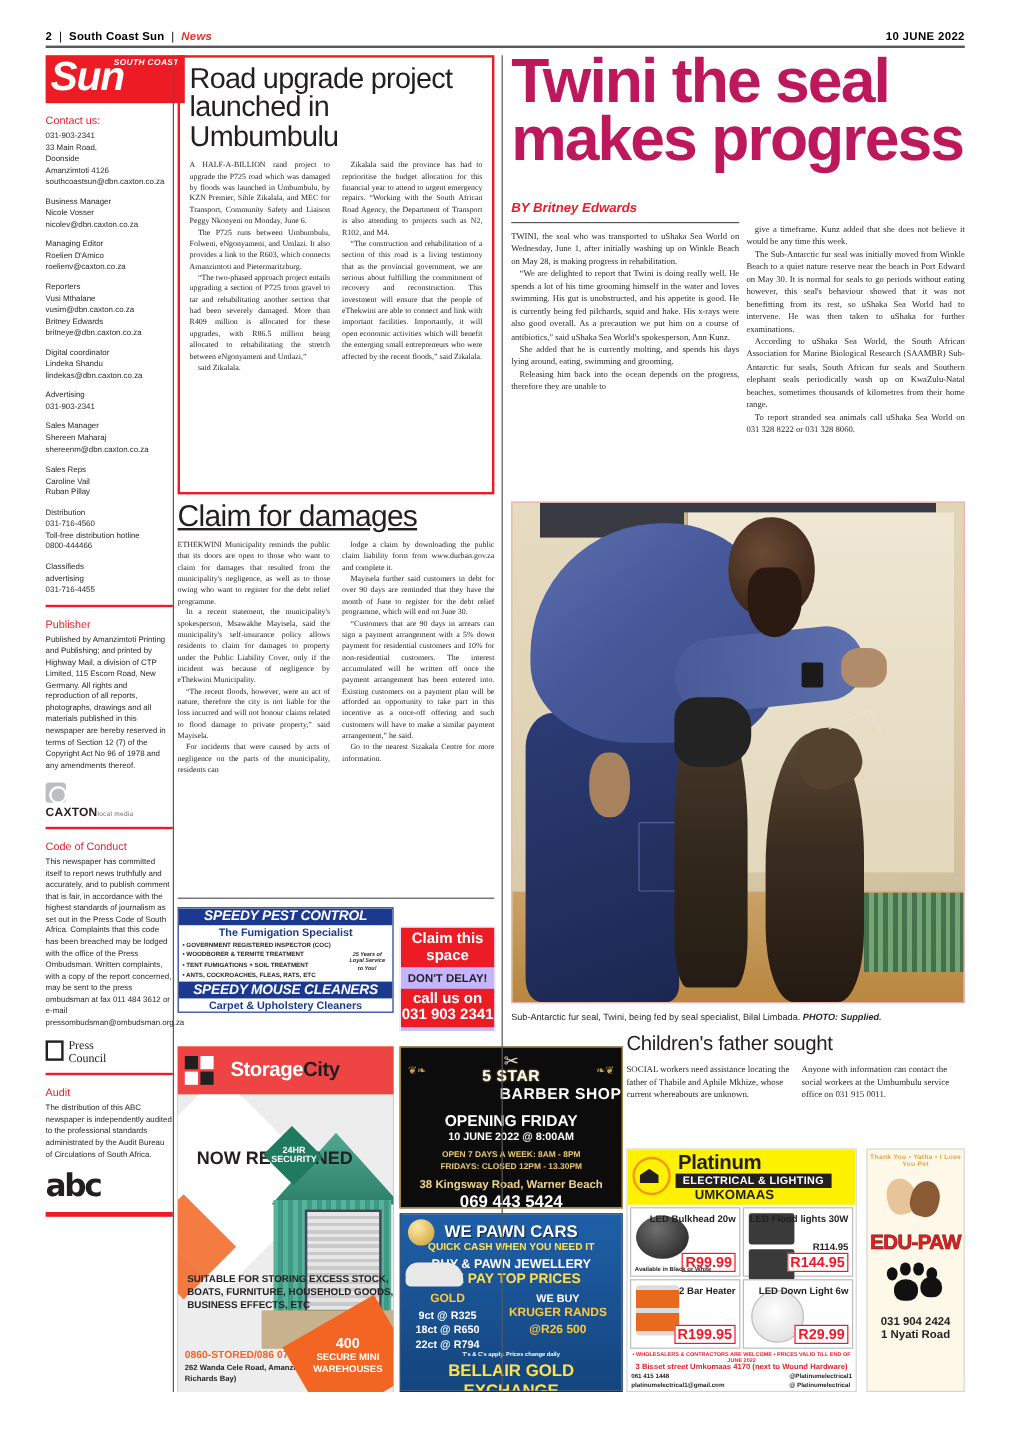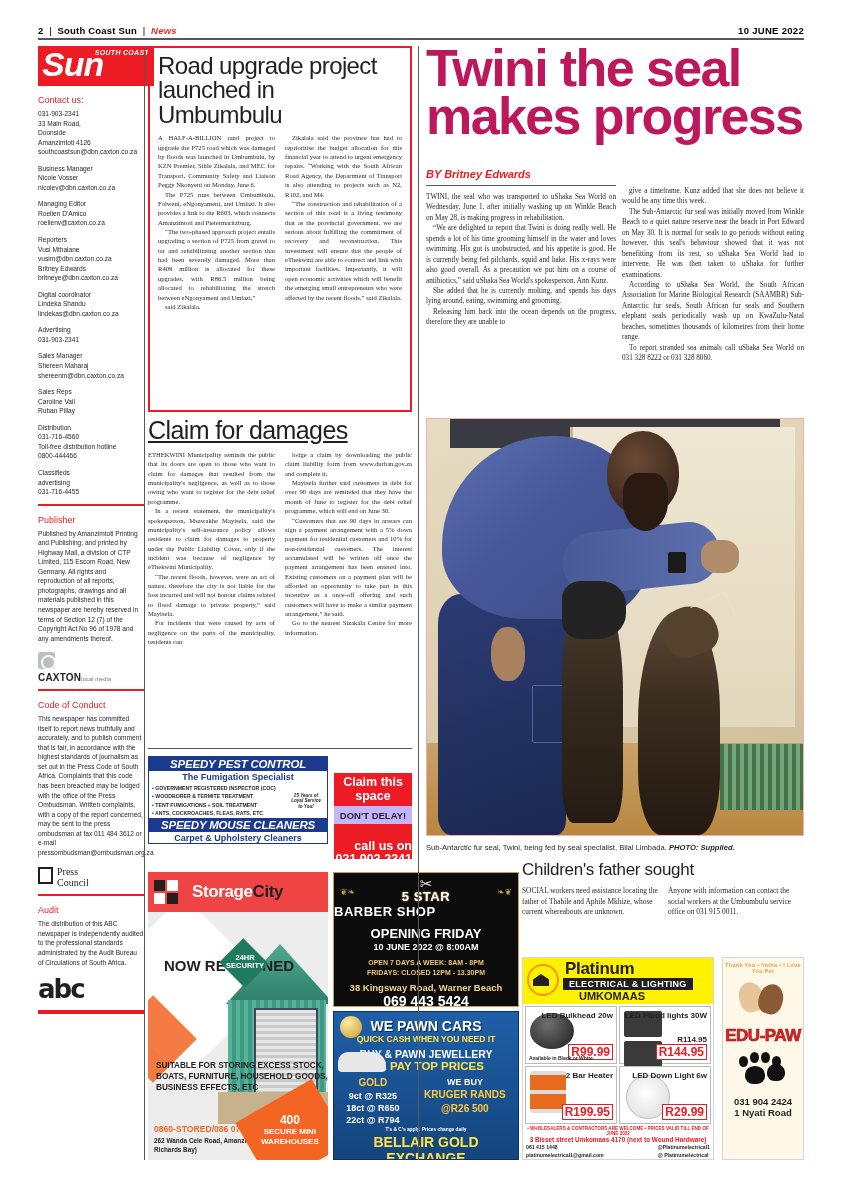--- a/index.html
+++ b/index.html
@@ -189,21 +189,21 @@
 
   
   .ad-claim {
     position: absolute; left: 333px; top: 756px; width: 80px; height: 88px;
     background: #c4b5fd; overflow: hidden; border: 1px solid #fff; margin-top: 16px;
   }
   .cl-red { background: #ed1c24; color: #fff; font-size: 12.5px; font-weight: bold;
     text-align: center; line-height: 1.08; padding: 3px 0; }
   .cl-dont { color: #231f20; font-size: 9.5px; font-weight: bold; text-align: center; padding: 4px 0 3px; }
   .cl-call { background: #ed1c24; color: #fff; font-size: 12.5px; font-weight: bold;
-    text-align: right; line-height: 1.05; padding: 16px 0 4px; }
+    text-align: center; line-height: 1.05; padding: 2px 0 4px; }
 
   
   .ad-storage {
     position: absolute; left: 148px; top: 872px; width: 180px; height: 288px;
     background: #f26522; overflow: hidden;
   }
   .st-head { height: 40px; background: #ef4444; position: relative; }
   .st-logo-cubes { position:absolute; left:6px; top:8px; width:26px; height:24px; }
   .cube { position:absolute; width:11px; height:11px; }
   .st-name { position:absolute; left:44px; top:10px; font-size: 17px; font-weight: bold; letter-spacing:-.4px; }
@@ -234,21 +234,21 @@
   .st-400 .big { font-size: 12px; display:block; }
 
   
   .ad-barber {
     position: absolute; left: 333px; top: 872px; width: 186px; height: 135px;
     background: #0c0c0c; overflow: hidden; border: 1px solid #c8a24a;
   }
   .bb-scissors { position:absolute; left:50%; top:2px; transform:translateX(-50%); color:#e8e0cc; font-size:15px; }
   .bb-name { text-align:center; color:#fff; font-size:13px; font-weight:bold; letter-spacing:.5px;
     margin-top:16px; text-shadow: 0 0 2px #c8a24a; }
-  .bb-name2 { text-align:left; color:#fff; font-size:13px; font-weight:bold; letter-spacing:.5px; }
+  .bb-name2 { text-align:right; color:#fff; font-size:13px; font-weight:bold; letter-spacing:.5px; }
   .bb-open { text-align:center; color:#fff; font-size:13px; font-weight:bold; margin-top:7px; }
   .bb-date { text-align:center; color:#fff; font-size:9px; font-weight:bold; margin-top:1px; }
   .bb-hours { text-align:center; color:#e8c773; font-size:7px; font-weight:bold; margin-top:6px; line-height:1.4; }
   .bb-addr { text-align:center; color:#f0d489; font-size:9.5px; font-weight:bold; margin-top:4px; }
   .bb-tel { text-align:center; color:#fff; font-size:14px; font-weight:bold; }
   .bb-orn { position:absolute; color:#c8a24a; font-size:9px; }
 
   
   .ad-gold {
     position: absolute; left: 333px; top: 1011px; width: 186px; height: 149px;

